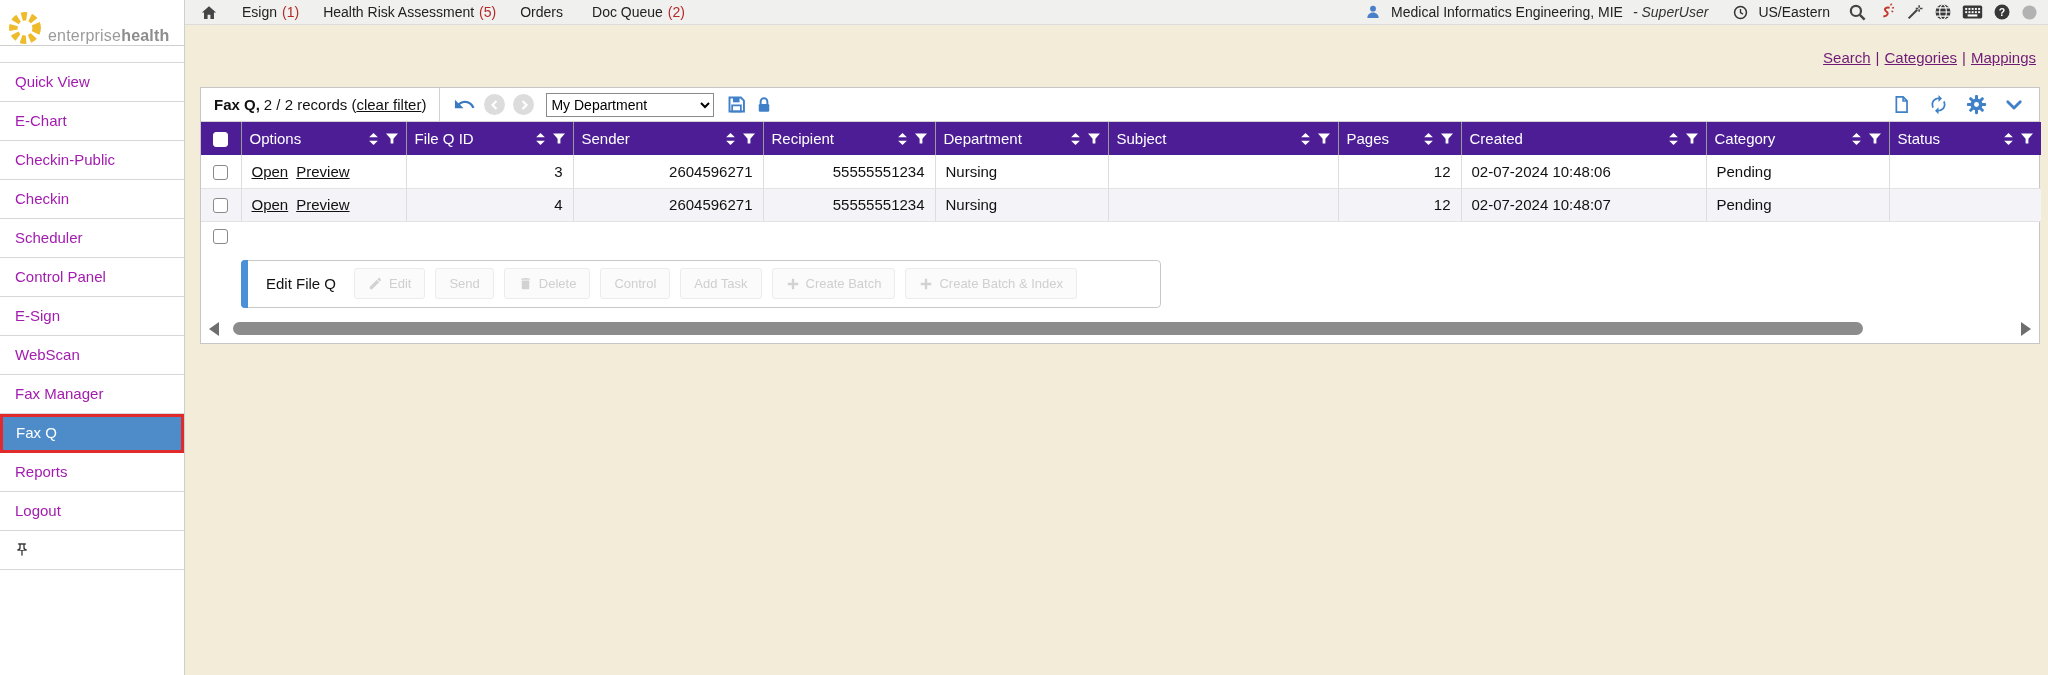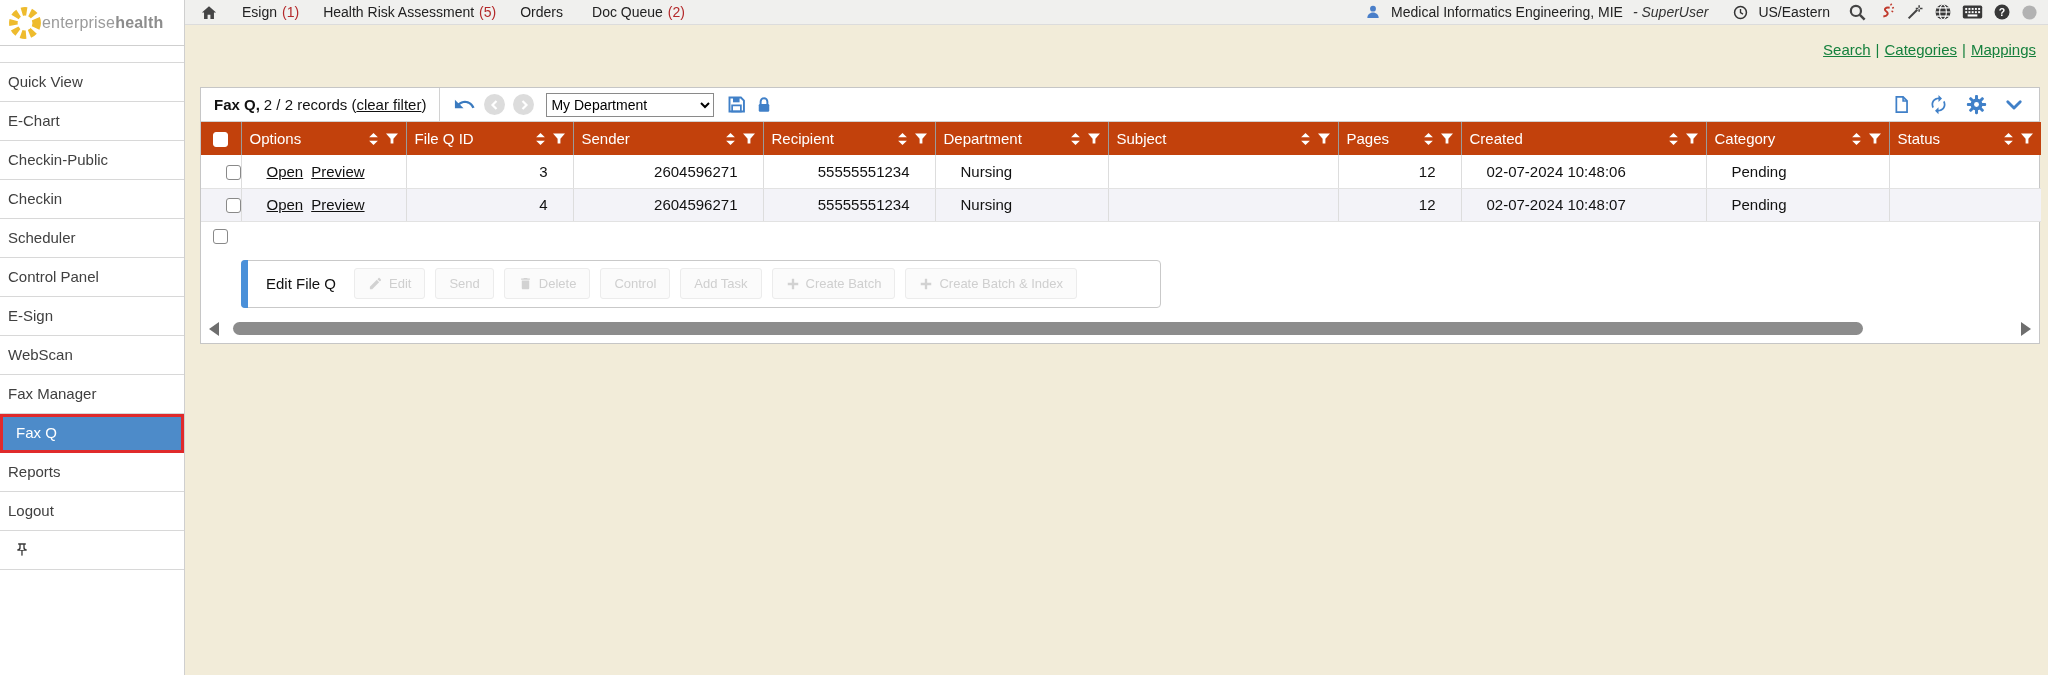--- a/index.html
+++ b/index.html
@@ -13,32 +13,32 @@
   .topnav .nav-item { display:flex; gap:5px; cursor:pointer; white-space:nowrap; }
   .count-red { color:#b4292a; }
   .tb-right { margin-left:auto; display:flex; align-items:center; gap:10px; margin-right:10px; }
   .tb-right .org { color:#222; }
   .tb-right .role { font-style:italic; color:#333; margin-right:15px; }
   .tbicon { display:inline-flex; align-items:center; cursor:pointer; }
 
   
   .sidebar { position:absolute; left:0; top:0; width:185px; height:675px; background:#fff;
              border-right:1px solid #cfcfcf; z-index:3; }
-  .logo { height:46px; border-bottom:1px solid #cfcfcf; display:flex; align-items:center; padding-left:8px; }
+  .logo { height:46px; border-bottom:1px solid #cfcfcf; display:flex; align-items:flex-end; padding-left:8px; gap:6px; }
   .brand { font-size:16px; color:#9b9b9b; letter-spacing:.2px; }
   .brand b { color:#8d8d8d; }
   .menu { margin-top:16px; border-top:1px solid #d8d8d8; }
-  .menu-item { height:39px; line-height:38px; padding-left:8px; border-bottom:1px solid #d8d8d8;
-               font-size:15px; color:#404040; cursor:pointer; }
+  .menu-item { height:39px; line-height:38px; padding-left:15px; border-bottom:1px solid #d8d8d8;
+               font-size:15px; color:#a21caf; cursor:pointer; }
   .menu-item.selected { background:#4d8bc9; color:#fff; border:3px solid #e02a2b; line-height:32px; padding-left:13px; }
   .pin-row { height:39px; border-bottom:1px solid #d8d8d8; display:flex; align-items:center; padding-left:14px; }
 
   
   .main { position:absolute; left:185px; top:25px; right:0; bottom:0; background:#f2ecd9; }
-  .quicklinks { position:absolute; top:16px; right:12px; font-size:15px; color:#15803d;margin-left:31px; }
+  .quicklinks { position:absolute; top:24px; right:12px; font-size:15px; color:#701a75;margin-left:31px; }
   .quicklinks .lnk { text-decoration:underline; cursor:pointer; }
   .quicklinks .sep { margin:0 5px; }
 
   .panel { position:absolute; left:15px; top:62px; width:1840px; background:#fff;
            border:1px solid #c6c6c6; padding-bottom:4px; }
 
   
   .ptoolbar { height:34px; display:flex; align-items:center; border-bottom:1px solid #d2d2d2; }
   .t-title { margin-left:13px; font-size:15px; color:#111; white-space:nowrap; }
   .t-title b { margin-right:4px; }
@@ -46,26 +46,26 @@
   .t-sep { width:1px; height:34px; background:#d2d2d2; margin:0 13px; }
   .t-group { display:flex; align-items:center; gap:8px; }
   .circ-btn { width:21px; height:21px; border-radius:50%; background:#dcdcdc; display:inline-flex;
               align-items:center; justify-content:center; cursor:default; }
   .dept-select { width:168px; height:24px; font-size:14px; border:1px solid #8a8a8a; background:#fff;
                  font-family:inherit; margin:0 4px; }
   .t-right { margin-left:auto; display:flex; align-items:center; gap:17px; margin-right:15px; }
 
   
   table { width:100%; border-collapse:collapse; table-layout:fixed; }
-  th { background:#c2410c; color:#fff; font-weight:normal; font-size:15px; height:33px;
+  th { background:#4c1d95; color:#fff; font-weight:normal; font-size:15px; height:33px;
        padding:4px 8px; border-right:1px solid #9a9a9a; text-align:left; }
   th:last-child { border-right:none; }
   .th-flex { display:flex; align-items:center; justify-content:space-between; }
   .th-icons { display:inline-flex; align-items:center; gap:7px; }
-  td { height:33px; padding:0 25px; font-size:15px; color:#111; border-right:1px solid #ddd;
+  td { height:33px; padding:0 10px; font-size:15px; color:#111; border-right:1px solid #ddd;
        border-bottom:1px solid #e2e2e2; overflow:hidden; white-space:nowrap; }
   td:last-child { border-right:none; }
   tr.alt td { background:#f3f3f8; }
   .num { text-align:right; }
   .cell-link { text-decoration:underline; cursor:pointer; margin-right:8px; }
   .cb { display:inline-block; width:15px; height:15px; background:#fff; border:1.5px solid #898989;
         border-radius:3px; vertical-align:middle; cursor:pointer; }
   .cb-cell { text-align:center; }
 
   

